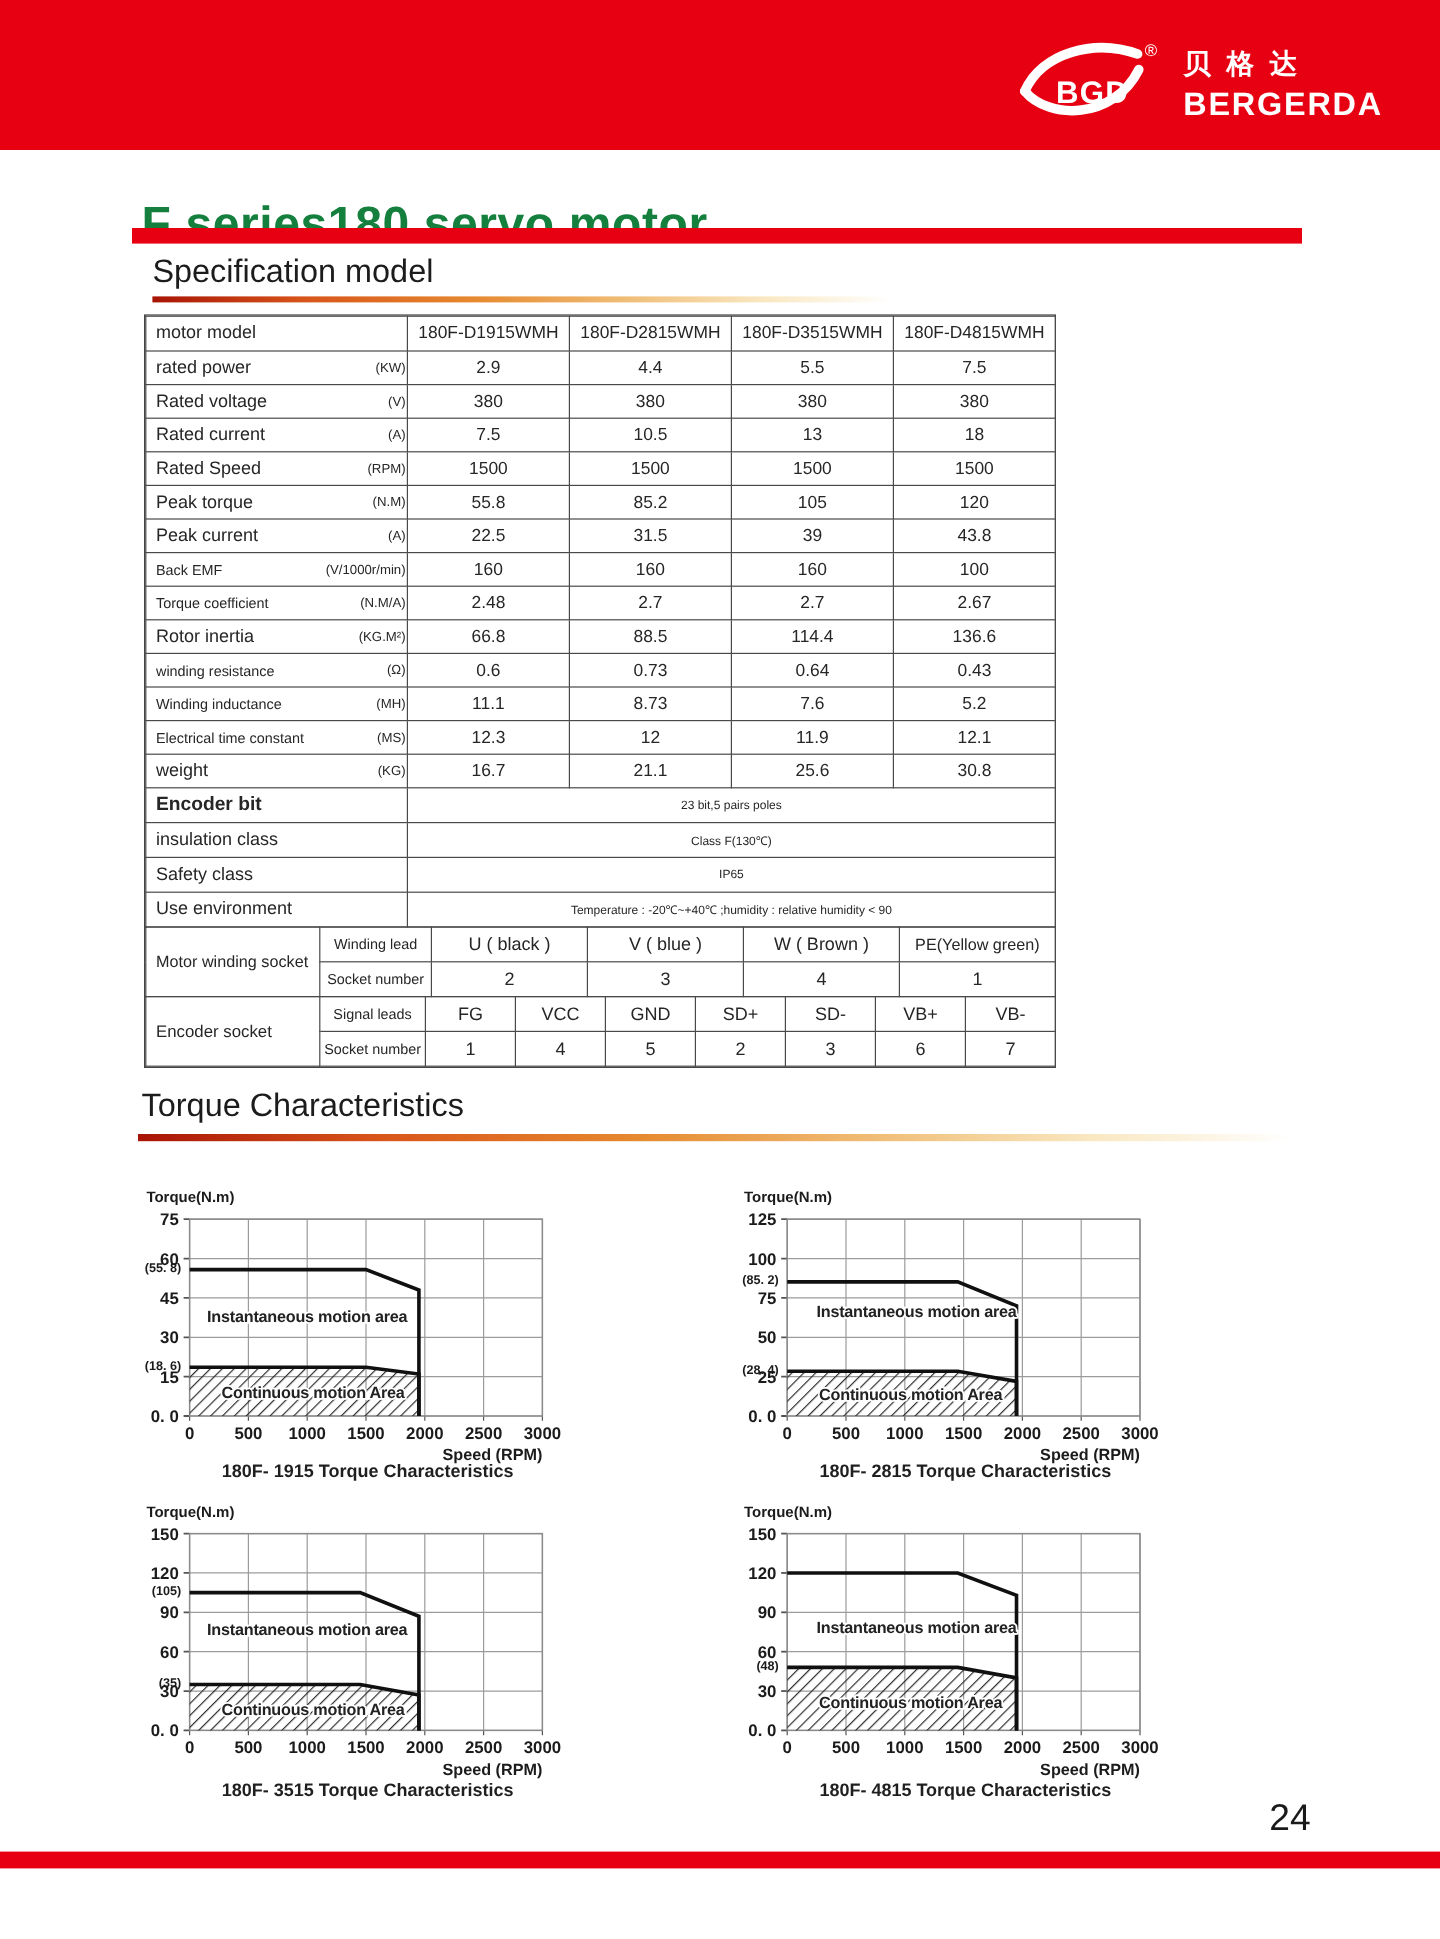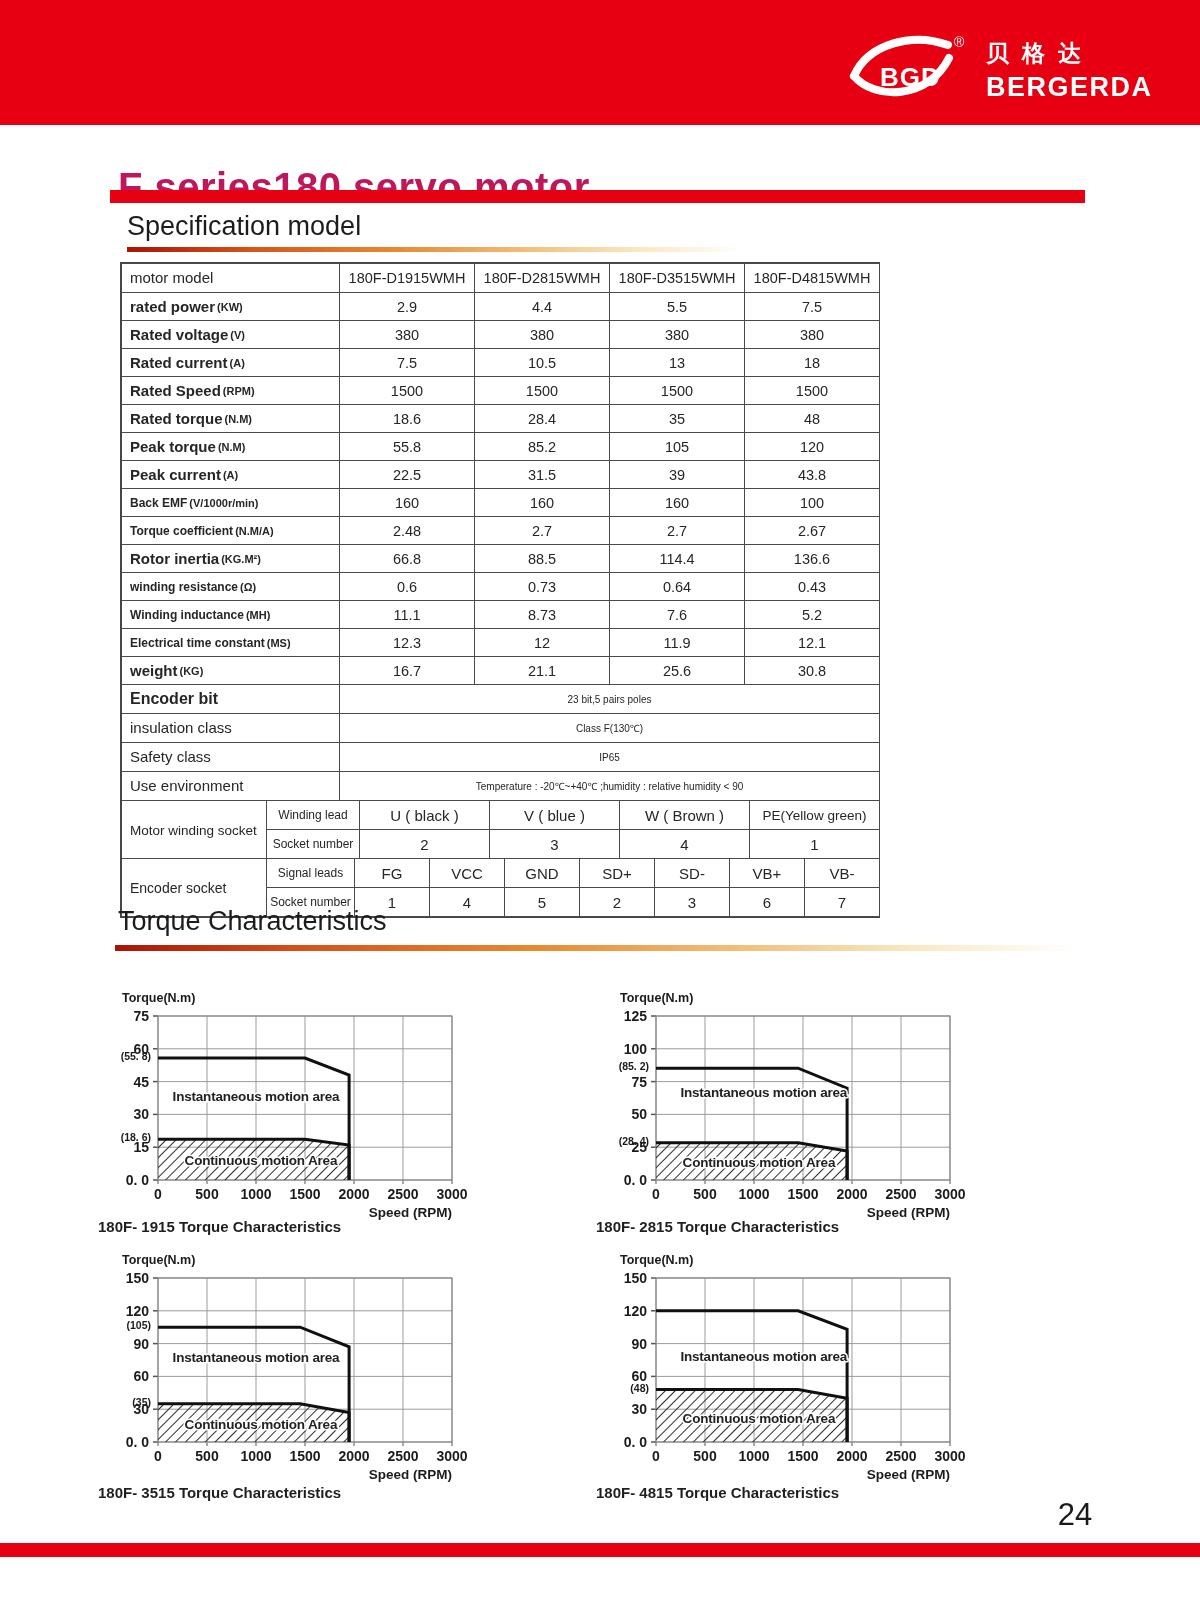--- a/index.html
+++ b/index.html
@@ -11,55 +11,55 @@
   #header-band{top:0;height:125px;}
   #footer-band{top:1543px;height:14px;}
 
   
   #logo{position:absolute;top:30px;left:848px;width:135px;height:80px;}
   #logo-text{position:absolute;top:38px;left:986px;color:#fff;}
   #logo-cn{font-size:23px;font-weight:600;letter-spacing:13px;white-space:nowrap;}
   #logo-en{font-size:27px;font-weight:600;letter-spacing:1.5px;margin-top:3px;white-space:nowrap;}
 
   
-  #page-title{position:absolute;left:118px;top:138px;font-size:40px;font-weight:700;color:#be185d;letter-spacing:0.5px;}
+  #page-title{position:absolute;left:118px;top:138px;font-size:40px;font-weight:700;color:#15803d;letter-spacing:0.5px;}
   #title-redbar{position:absolute;left:110px;top:190px;width:975px;height:13px;background:#e60012;}
   .h2{position:absolute;font-size:27px;font-weight:400;color:#1c1c1c;}
   #h2-spec{left:127px;top:211px;}
   #h2-torque{left:118px;top:906px;}
   .grad-underline{position:absolute;height:5px;
      background:linear-gradient(to right,#a81405,#d8551a 20%,#e6892f 42%,#f0bd76 62%,#f9e7c0 80%,rgba(255,255,255,0) 97%);}
   #underline-spec{left:127px;top:247px;width:635px;}
   #underline-torque{left:115px;top:945px;width:990px;height:6px;}
 
   
   #table-wrap{position:absolute;left:120px;top:262px;width:758px;border:1px solid #454545;}
   #table-wrap table{border-collapse:collapse;table-layout:fixed;width:758px;}
   #table-wrap table+table{margin-top:-1px;}
   #table-wrap td{border:1px solid #4a4a4a;vertical-align:middle;overflow:hidden;white-space:nowrap;}
   td.lblcell{padding:0 1px 0 8px;}
-  .lblflex{display:flex;align-items:center;font-weight:bold;}
+  .lblflex{display:flex;justify-content:space-between;align-items:center;}
   .lbl{font-size:15px;}
   .lbl.small{font-size:12px;}
   .lbl.bold{font-weight:700;font-size:16px;}
   .unit{font-size:11px;margin-left:2px;}
   td.val{text-align:center;font-size:14.5px;}
   td.model{text-align:center;font-size:14.5px;}
   td.merged{text-align:center;font-size:10px;}
   td.sublbl{text-align:center;font-size:12px;padding:0 2px;}
   td.sockval{text-align:center;font-size:15px;}
   tr.hrow td{height:26px;}
   tr.srow td{height:25px;}
   tr.mrow td{height:26px;}
 
   
   .chart-svg{position:absolute;width:460px;height:272px;}
   #chart0{left:88px;top:950px;}  #chart1{left:586px;top:950px;}
   #chart2{left:88px;top:1212px;} #chart3{left:586px;top:1212px;}
-  .chart-caption{position:absolute;width:330px;text-align:left;font-size:15px;font-weight:700;color:#1f1f1f;}
+  .chart-caption{position:absolute;width:330px;text-align:right;font-size:15px;font-weight:700;color:#1f1f1f;}
   #cap0{left:98px;top:1218px;}  #cap1{left:596px;top:1218px;}
   #cap2{left:98px;top:1484px;}  #cap3{left:596px;top:1484px;}
 
   .ct-tick{font:bold 14px "Liberation Sans",sans-serif;fill:#1b1b1b;}
   .ct-ann{font:bold 10.5px "Liberation Sans",sans-serif;fill:#1b1b1b;}
   .ct-yl{font:bold 12.5px "Liberation Sans",sans-serif;fill:#1b1b1b;}
   .ct-xl{font:bold 13.5px "Liberation Sans",sans-serif;fill:#1b1b1b;}
   .ct-area{font:600 13.5px "Liberation Sans",sans-serif;fill:#222;letter-spacing:-0.2px;
            paint-order:stroke;stroke:#fff;stroke-width:3px;}
 
@@ -148,32 +148,20 @@
         <td class="lblcell">
               <span class="lblflex">
                 <span class="lbl">Rated Speed</span>
                 <span class="unit">(RPM)</span>
               </span>
             </td>
         <td class="val">1500</td>
         <td class="val">1500</td>
         <td class="val">1500</td>
         <td class="val">1500</td>
-      </tr>
-      <tr class="srow">
-        <td class="lblcell">
-              <span class="lblflex">
-                <span class="lbl">Rated torque</span>
-                <span class="unit">(N.M)</span>
-              </span>
-            </td>
-        <td class="val">18.6</td>
-        <td class="val">28.4</td>
-        <td class="val">35</td>
-        <td class="val">48</td>
       </tr>
       <tr class="srow">
         <td class="lblcell">
               <span class="lblflex">
                 <span class="lbl">Peak torque</span>
                 <span class="unit">(N.M)</span>
               </span>
             </td>
         <td class="val">55.8</td>
         <td class="val">85.2</td>

